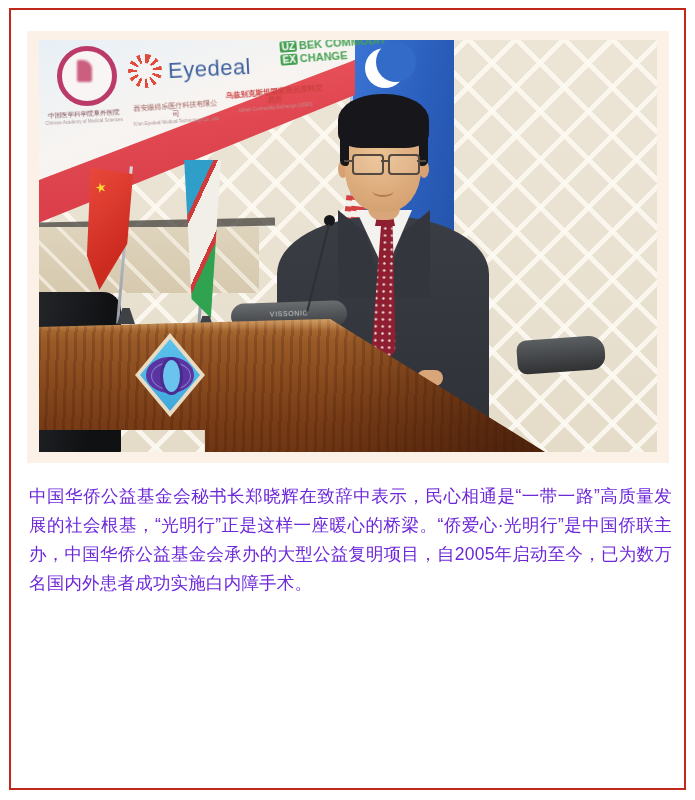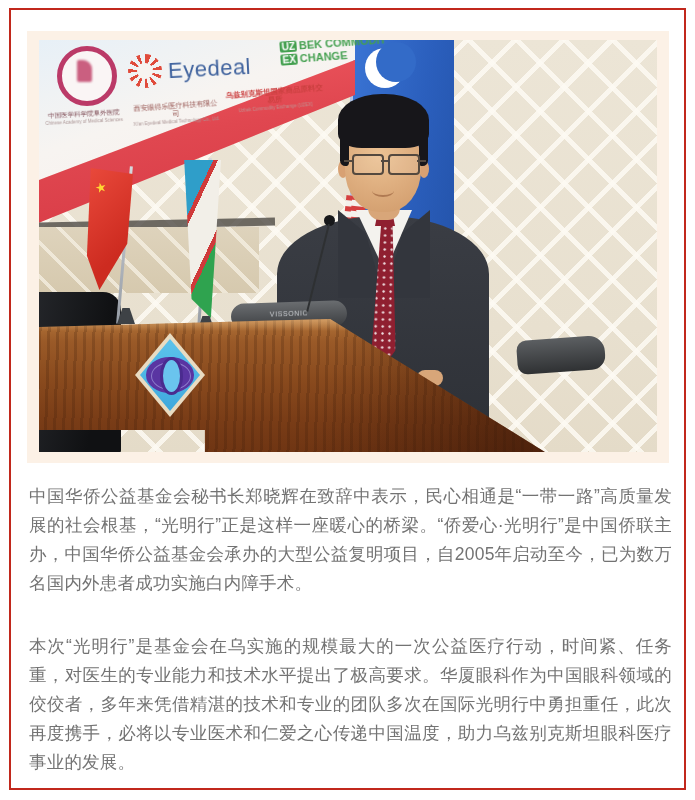--- a/index.html
+++ b/index.html
@@ -117,21 +117,21 @@
     clip-path:polygon(50% 0,100% 50%,50% 100%,0 50%);
     background:linear-gradient(180deg,#5cc3ec,#3fa8dd);}
   .eye-outer{left:107px;top:317px;width:48px;height:36px;border-radius:50%;background:#5a35a2;z-index:7;}
   .eye-ring{left:112px;top:322px;width:38px;height:26px;border-radius:50%;border:1.5px solid #8d7ccc;z-index:7;}
   .eye-pupil{left:121px;top:317px;width:17px;height:32px;border-radius:50%;background:#6ac4ee;border:3px solid #4a2b8f;z-index:7;}
   
   .mic-head{left:285px;top:175px;width:11px;height:11px;border-radius:50%;background:#17181a;z-index:8;}
   .mic-stem{left:289px;top:184px;width:2px;height:90px;background:#2e3032;z-index:8;transform:rotate(14deg);transform-origin:top left;}
   
   .article{position:absolute;left:18px;top:472px;width:643px;font-size:17.5px;line-height:29px;
-    color:#737373;text-align:justify;letter-spacing:.2px;}
+    color:#6d28d9;text-align:justify;letter-spacing:.2px;}
   .article p{margin:0;}
   .article p + p{margin-top:34px;}
 </style>
 </head>
 <body>
 
 <div class="frame">
 
   <div class="photo-panel">
     <div class="photo">
@@ -221,16 +221,15 @@
       <div class="abs eye-ring"></div>
       <div class="abs eye-pupil"></div>
 
       <div class="abs mic-head"></div>
       <div class="abs mic-stem"></div>
     </div>
   </div>
 
   <div class="article">
     <p>中国华侨公益基金会秘书长郑晓辉在致辞中表示，民心相通是“一带一路”高质量发展的社会根基，“光明行”正是这样一座暖心的桥梁。“侨爱心·光明行”是中国侨联主办，中国华侨公益基金会承办的大型公益复明项目，自2005年启动至今，已为数万名国内外患者成功实施白内障手术。</p>
-    <p>本次“光明行”是基金会在乌实施的规模最大的一次公益医疗行动，时间紧、任务重，对医生的专业能力和技术水平提出了极高要求。华厦眼科作为中国眼科领域的佼佼者，多年来凭借精湛的技术和专业的团队多次在国际光明行中勇担重任，此次再度携手，必将以专业医术和仁爱之心传递中国温度，助力乌兹别克斯坦眼科医疗事业的发展。</p>
   </div>
 
 </div>
 
 </body></html>

